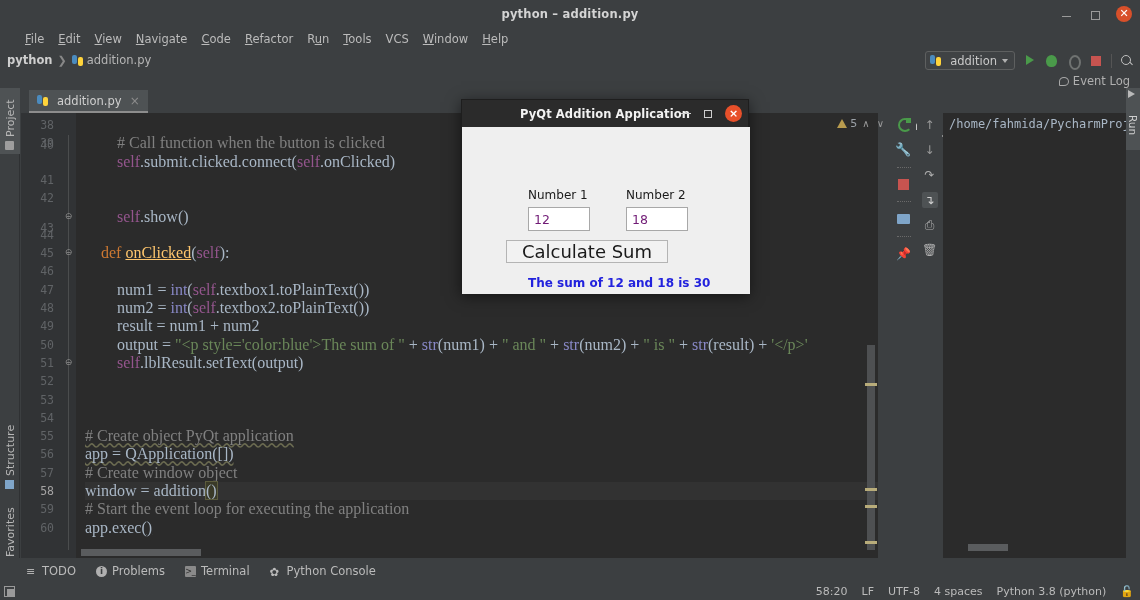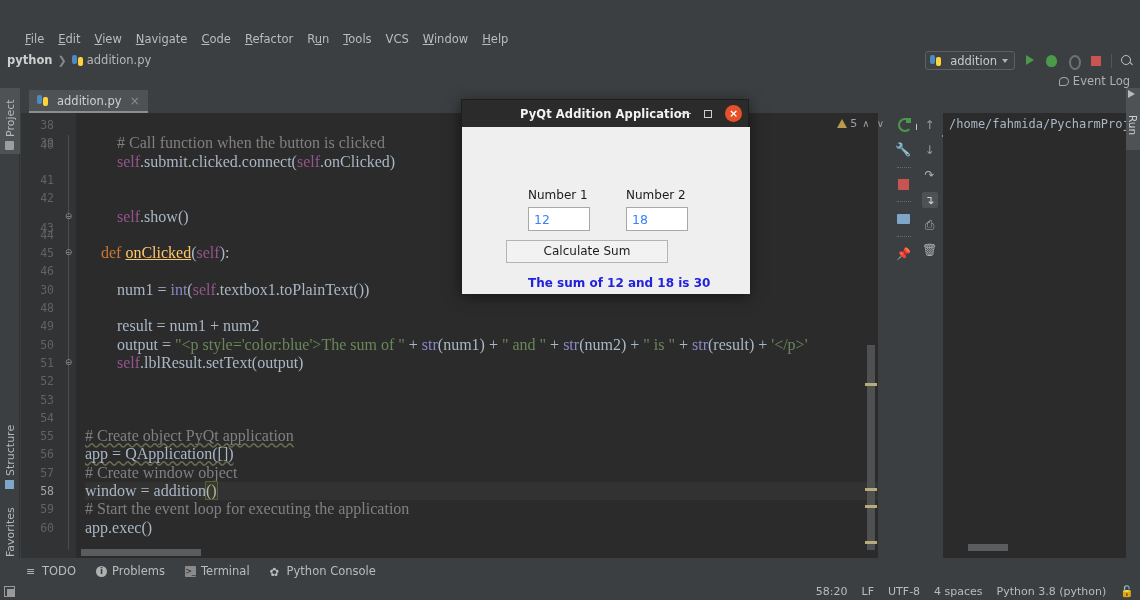--- a/index.html
+++ b/index.html
@@ -298,37 +298,45 @@
   .dlg-close {
     width: 17px; height: 17px; border-radius: 50%; background: #e8502a; color: #fff;
     font-size: 11px; text-align: center; line-height: 17px; font-weight: bold;
   }
   .dlg-body { position: relative; width: 288px; height: 167px; background: #efefef; }
   .lbl-num {
     position: absolute; font-size: 12px; color: #1a1a1a;
   }
   .inp {
     position: absolute; width: 62px; height: 24px; background: #ffffff;
-    border: 1px solid #a8a8a8; font-size: 12.5px; color: #3b82f6;
+    border: 1px solid #a8a8a8; font-size: 12.5px; color: #701a75;
     padding: 0 5px; line-height: 22px; font-family: "DejaVu Sans", sans-serif;
   }
   .calcbtn {
     position: absolute; left: 44px; top: 113px; width: 162px; height: 23px;
-    background: #f2f2f2; border: 1px solid #b4b4b4; font-size: 12px; color: #1a1a1a;
+    background: #f2f2f2; border: 1px solid #b4b4b4; font-size: 18px; color: #1a1a1a;
     text-align: center; line-height: 21px;
   }
   .sumtext {
     position: absolute; left: 66px; top: 149px; font-size: 12px; color: #2222dd; font-weight: bold;
   }
 </style>
 </head>
 <body>
 
 <div id="app">
 
+  <div class="os-titlebar">
+    <div class="os-title">python – addition.py</div>
+    <div class="os-btns">
+      <div class="os-btn min"></div>
+      <div class="os-btn max"></div>
+      <div class="os-btn close">✕</div>
+    </div>
+  </div>
 
   <div class="menubar" id="menubar">
       <div class="menu-item"><span class="mn">F</span>ile</div>
       <div class="menu-item"><span class="mn">E</span>dit</div>
       <div class="menu-item"><span class="mn">V</span>iew</div>
       <div class="menu-item"><span class="mn">N</span>avigate</div>
       <div class="menu-item"><span class="mn">C</span>ode</div>
       <div class="menu-item"><span class="mn">R</span>efactor</div>
       <div class="menu-item">R<span class="mn">u</span>n</div>
       <div class="menu-item"><span class="mn">T</span>ools</div>
@@ -389,21 +397,21 @@
     <div class="gutter" id="gutter">
         <div class="gutter-line" style="top: 3px;">38</div>
         <div class="gutter-line" style="top: 21.3px;">39</div>
         <div class="gutter-line" style="top: 23px;">40</div>
         <div class="gutter-line" style="top: 57.9px;">41</div>
         <div class="gutter-line" style="top: 76.2px;">42</div>
         <div class="gutter-line" style="top: 106px; margin-left: 43px;">43</div>
         <div class="gutter-line" style="top: 112.8px;">44</div>
         <div class="gutter-line" style="top: 131.1px;">45</div>
         <div class="gutter-line" style="top: 149.4px;">46</div>
-        <div class="gutter-line" style="top: 167.7px;">30</div>
+        <div class="gutter-line" style="top: 167.7px;">47</div>
         <div class="gutter-line" style="top: 186px;">48</div>
         <div class="gutter-line" style="top: 204.3px;">49</div>
         <div class="gutter-line" style="top: 222.6px;">50</div>
         <div class="gutter-line" style="top: 240.9px;">51</div>
         <div class="gutter-line" style="top: 259.2px;">52</div>
         <div class="gutter-line" style="top: 277.5px;">53</div>
         <div class="gutter-line" style="top: 295.8px;">54</div>
         <div class="gutter-line" style="top: 314.1px;">55</div>
         <div class="gutter-line" style="top: 332.4px;">56</div>
         <div class="gutter-line" style="top: 350.7px;">57</div>
@@ -415,20 +423,21 @@
     <div class="code" id="codearea">
         <div class="cl" style="top: 3px;"></div>
         <div class="cl" style="top: 21.3px;">        <span class="cm"># Call function when the button is clicked</span></div>
         <div class="cl" style="top: 39.6px;">        <span class="self">self</span>.submit.clicked.connect(<span class="self">self</span>.onClicked)</div>
         <div class="cl" style="top: 57.9px;"></div>
         <div class="cl" style="top: 94.5px;">        <span class="self">self</span>.show()</div>
         <div class="cl" style="top: 112.8px;"></div>
         <div class="cl" style="top: 131.1px;">    <span class="kw">def</span> <span class="fn" style="text-decoration:underline">onClicked</span>(<span class="self">self</span>):</div>
         <div class="cl" style="top: 149.4px;"></div>
         <div class="cl" style="top: 167.7px;">        num1 = <span class="bi">int</span>(<span class="self">self</span>.textbox1.toPlainText())</div>
+        <div class="cl" style="top: 186px;">        num2 = <span class="bi">int</span>(<span class="self">self</span>.textbox2.toPlainText())</div>
         <div class="cl" style="top: 204.3px;">        result = num1 + num2</div>
         <div class="cl" style="top: 222.6px;">        output = <span class="str">"&lt;p style='color:blue'&gt;The sum of "</span> + <span class="bi">str</span>(num1) + <span class="str">" and "</span> + <span class="bi">str</span>(num2) + <span class="str">" is "</span> + <span class="bi">str</span>(result) + <span class="str">'&lt;/p&gt;'</span></div>
         <div class="cl" style="top: 240.9px;">        <span class="self">self</span>.lblResult.setText(output)</div>
         <div class="cl" style="top: 259.2px;"></div>
         <div class="cl" style="top: 277.5px;"></div>
         <div class="cl" style="top: 295.8px;"></div>
         <div class="cl" style="top: 314.1px;"><span class="cm wavy"># Create object PyQt application</span></div>
         <div class="cl" style="top: 332.4px;"><span class="wavy">app = QApplication([])</span></div>
         <div class="cl" style="top: 350.7px;"><span class="cm"># Create window object</span></div>
         <div class="cl hl" style="top: 369px;">window = addition<span class="caretbox">()</span></div>

